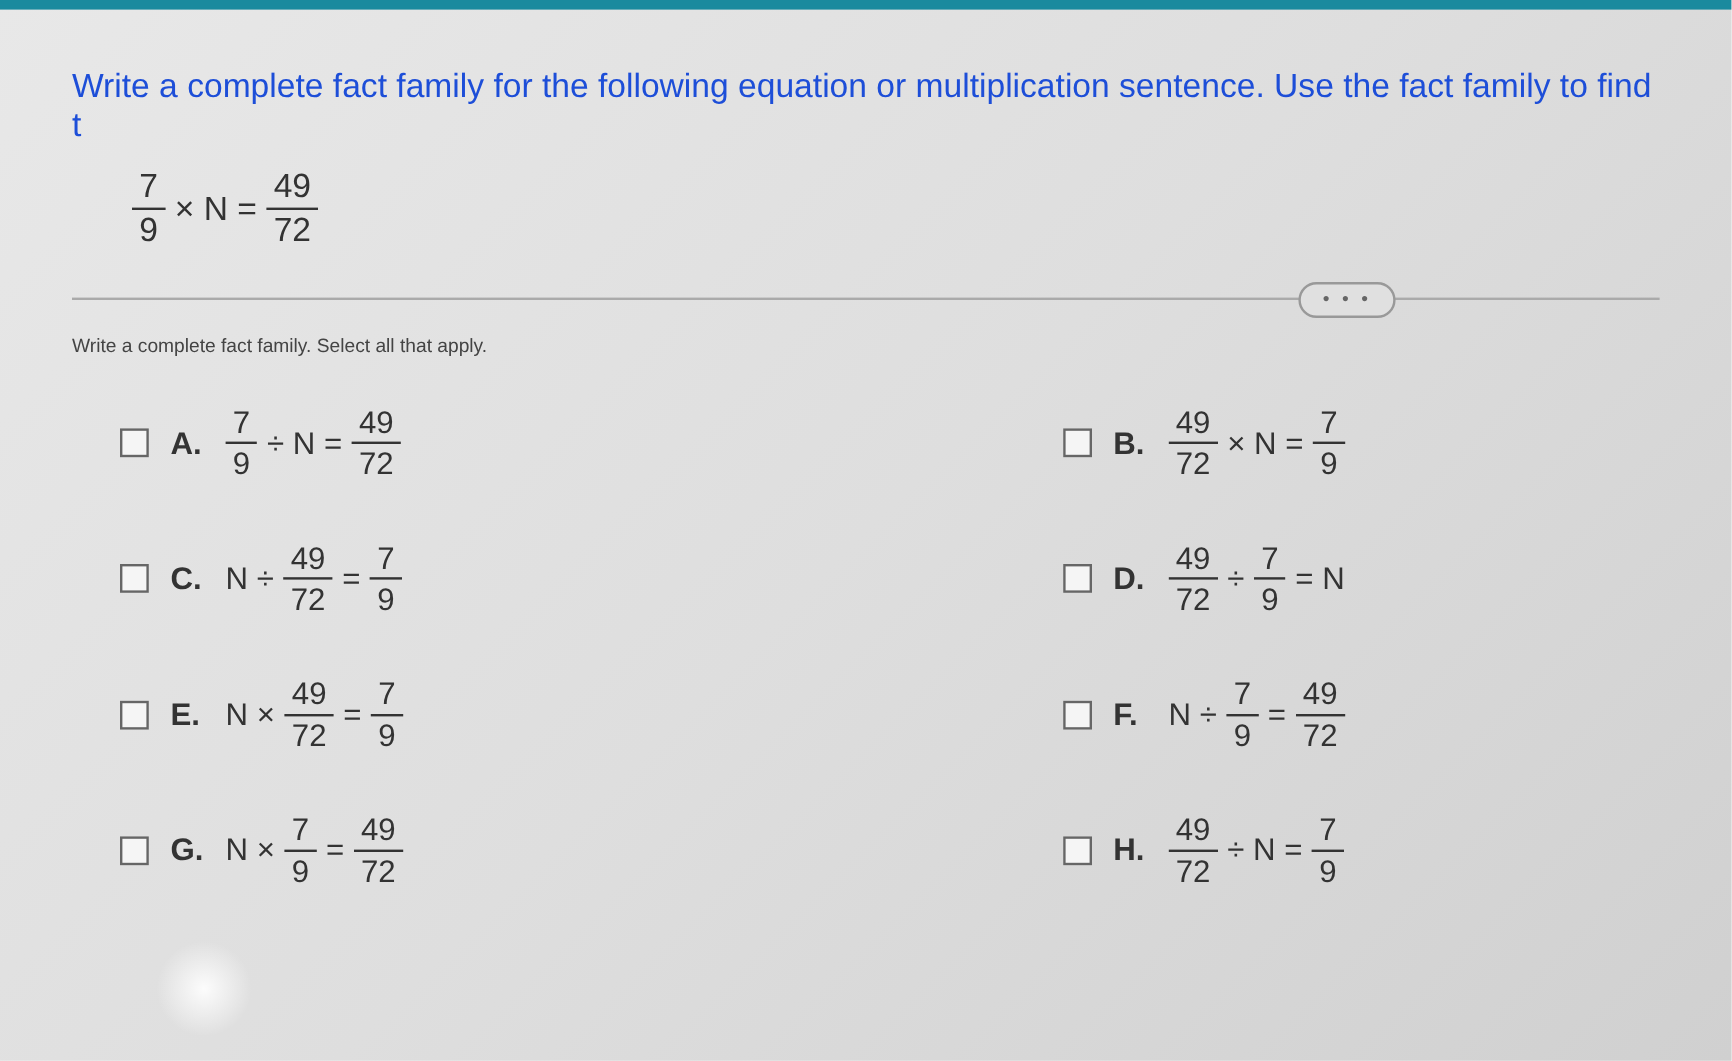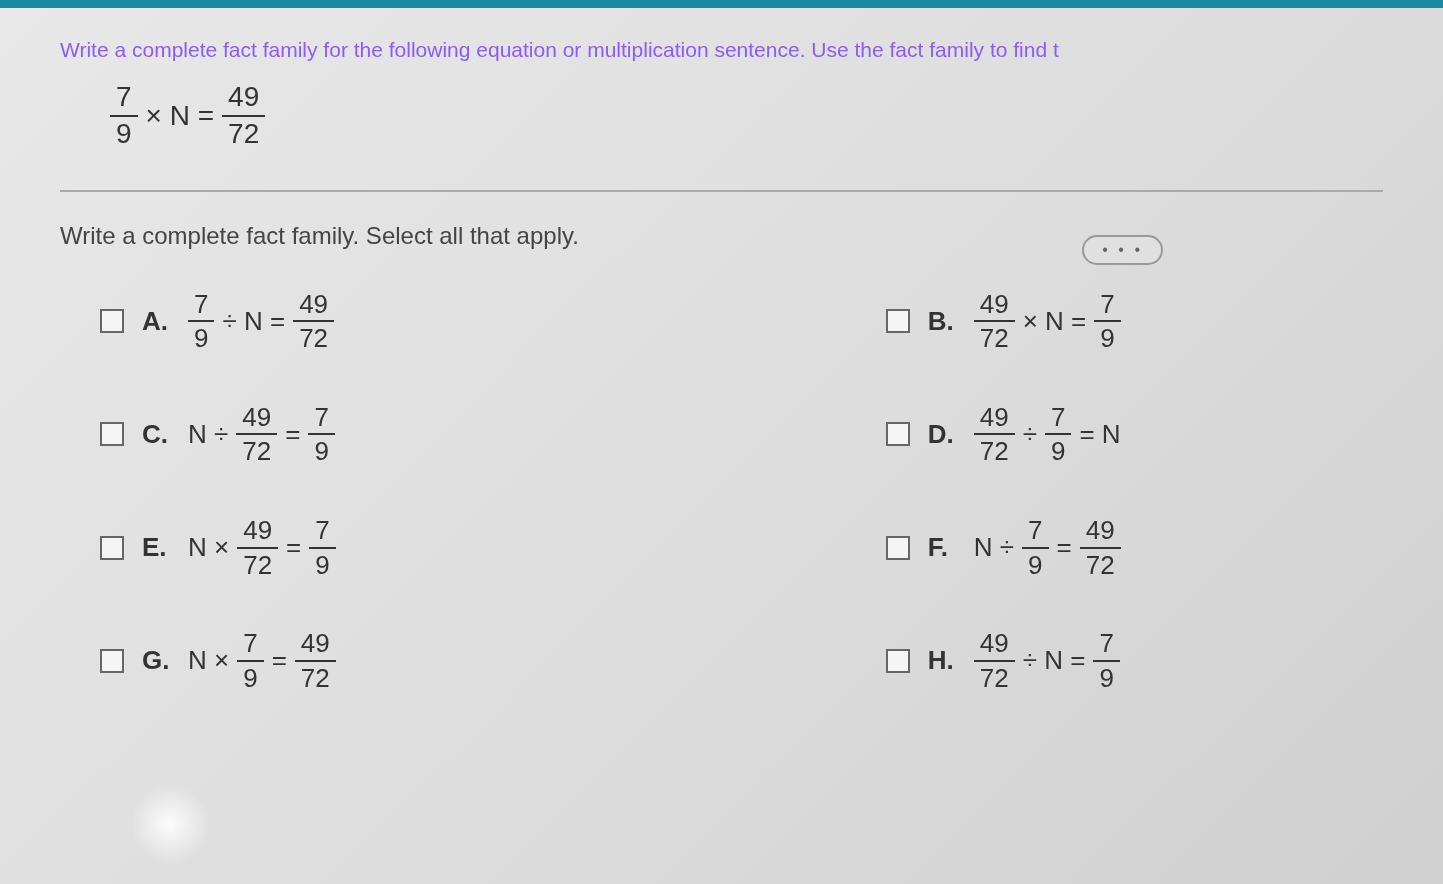--- a/index.html
+++ b/index.html
@@ -19,24 +19,24 @@
     }
     .top-teal {
       position: absolute;
       top: 0;
       left: 0;
       right: 0;
       height: 8px;
       background: #1a8a9e;
     }
     .instruction {
-      font-size: 21px;
-      color: #8b5cf6;
+      font-size: 28px;
+      color: #1d4ed8;
       margin-bottom: 20px;
-      margin-top: 8px;
+      margin-top: 26px;
     }
     .equation-main {
       margin-left: 50px;
       margin-bottom: 40px;
       font-size: 28px;
       display: flex;
       align-items: center;
       gap: 8px;
     }
     .fraction {
@@ -65,21 +65,21 @@
       border: 2px solid #999;
       border-radius: 20px;
       padding: 4px 18px;
       background: #e0e0e0;
       color: #666;
       font-size: 16px;
       letter-spacing: 3px;
       cursor: pointer;
     }
     .sub-instruction {
-      font-size: 24px;
+      font-size: 16px;
       color: #444;
       margin-bottom: 40px;
     }
     .options-container {
       display: flex;
       gap: 550px;
       margin-left: 40px;
     }
     .column {
       display: flex;

